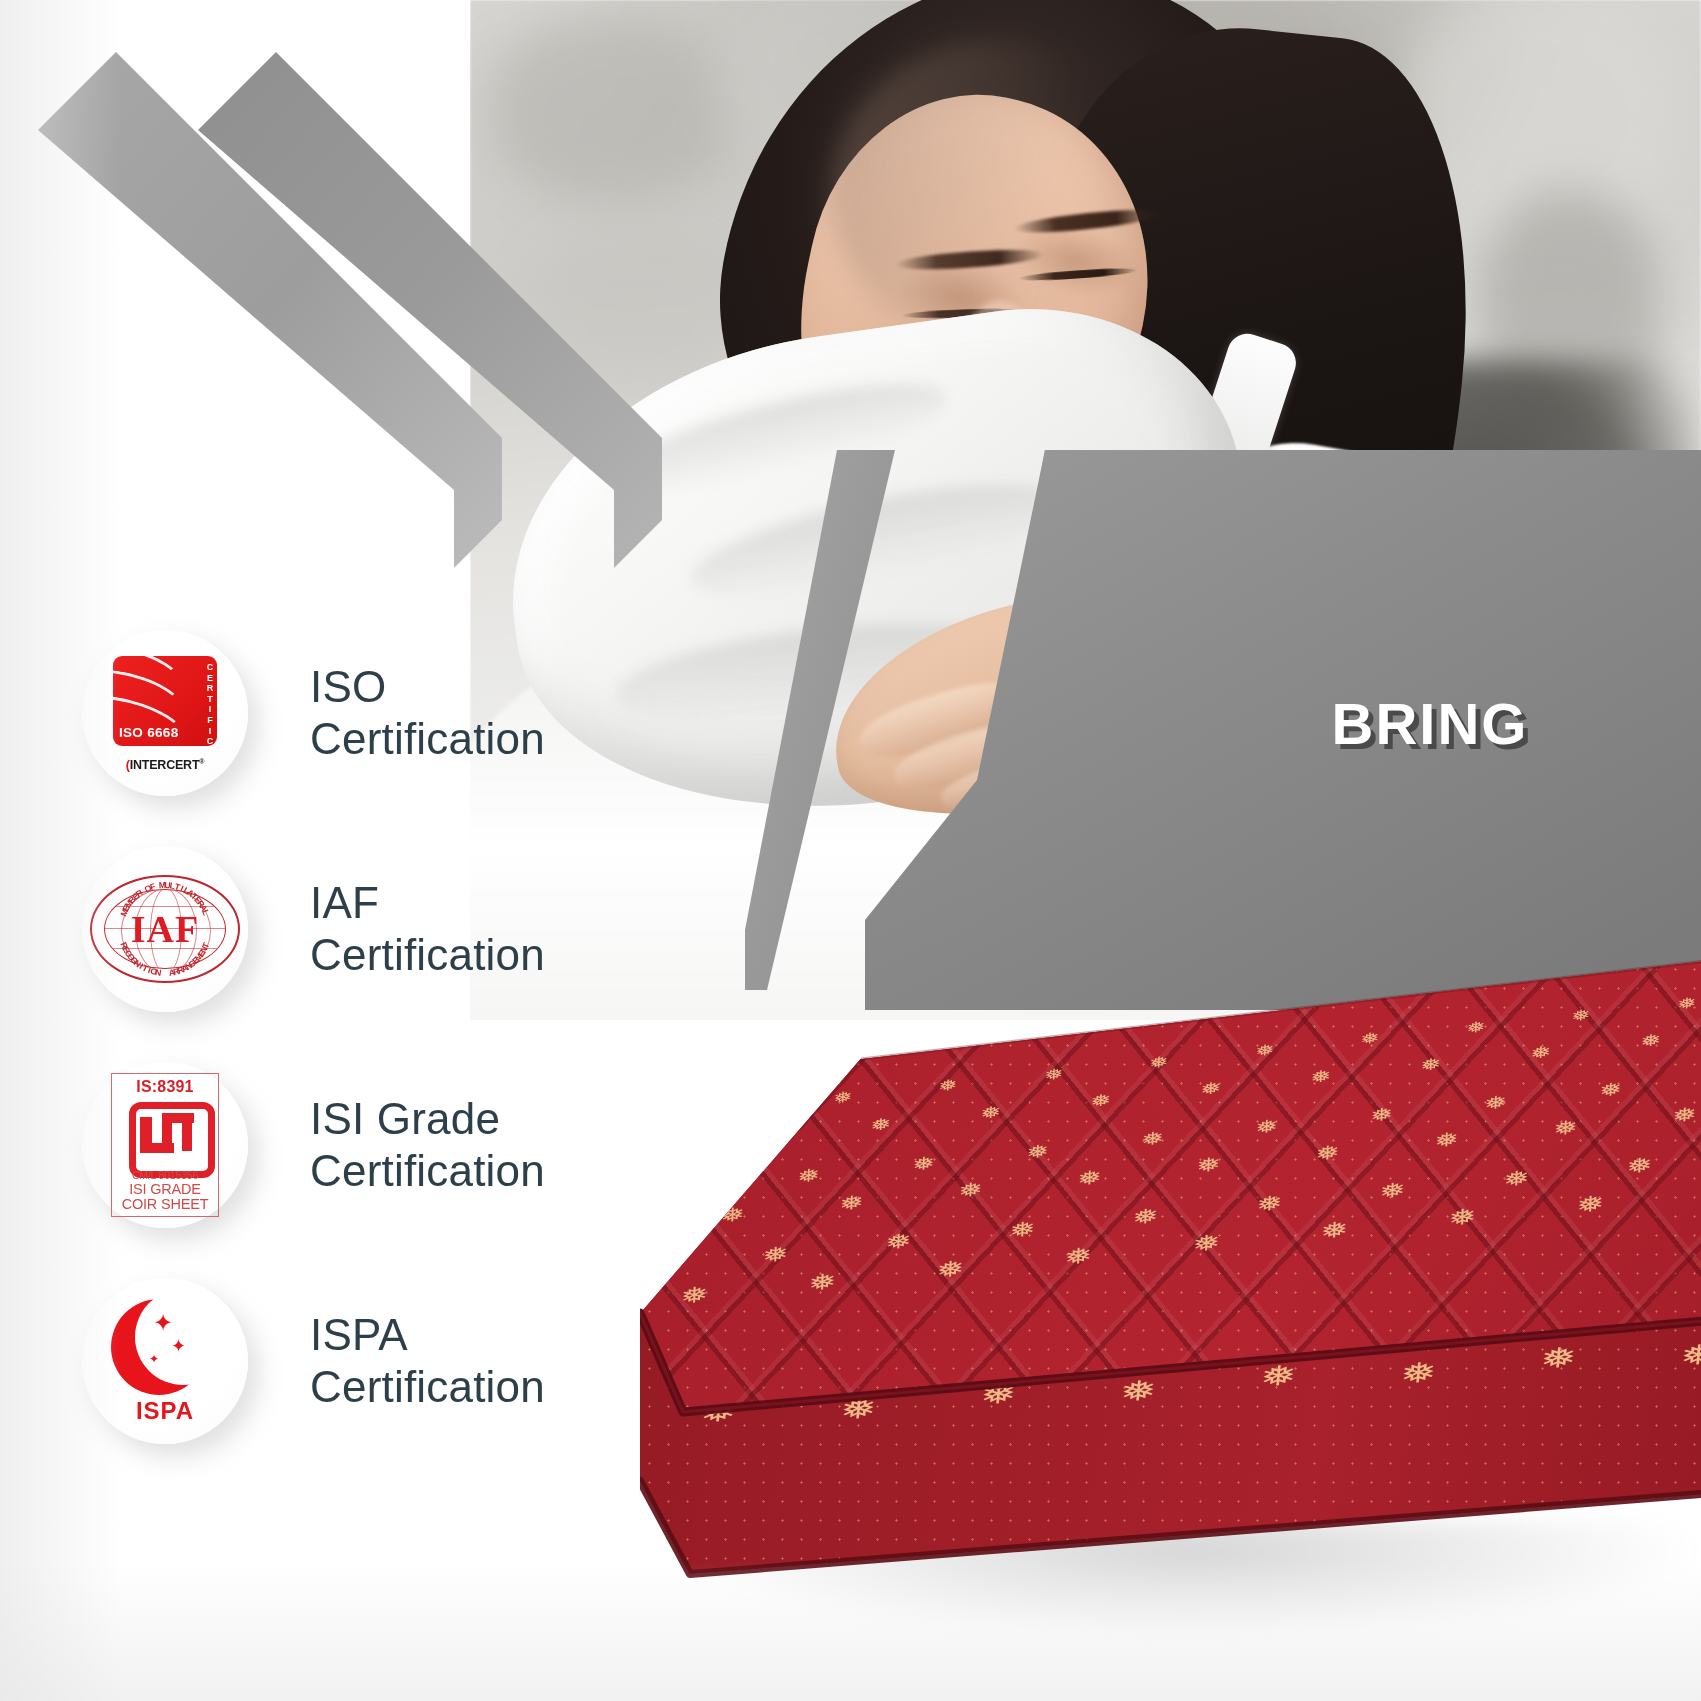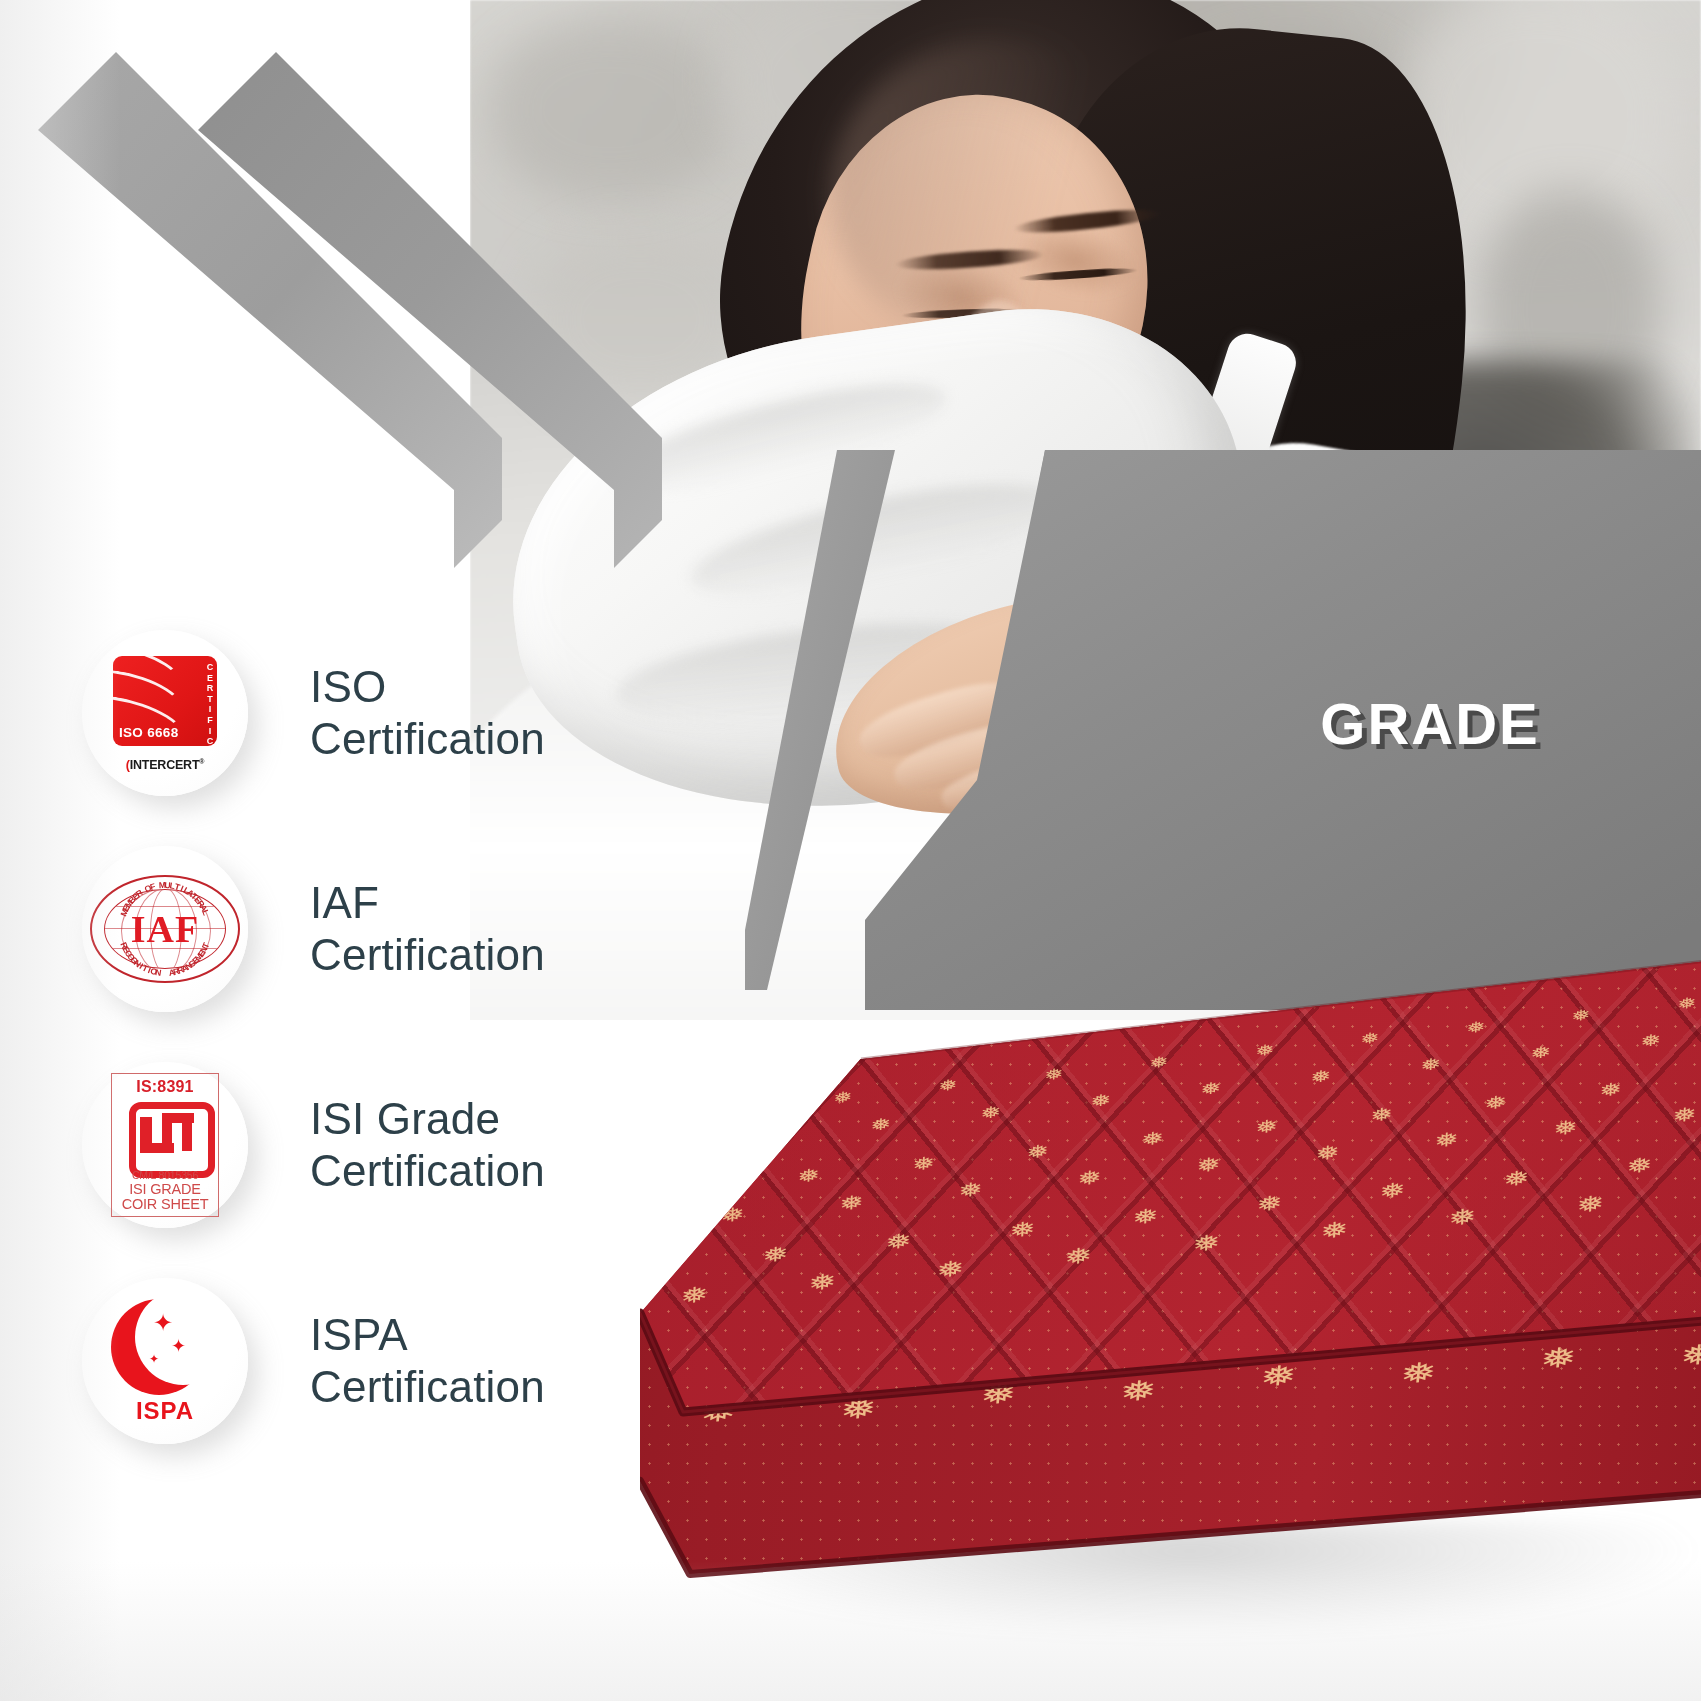--- a/index.html
+++ b/index.html
@@ -469,21 +469,21 @@
       </linearGradient>
     </defs>
 
     <polygon points="92,0 150,0 22,540 0,540 0,480" fill="url(#stripeGrad)"></polygon>
 
     <polygon points="300,0 960,0 960,560 120,560 120,470 232,330 232,330" fill="url(#panelGrad)"></polygon>
     <polygon points="300,0 960,0 960,560 130,560 238,420 238,336" fill="url(#panelGrad)"></polygon>
   </svg>
 
   <div class="headline">
-    <div class="hl-1">GRADE</div>
+    <div class="hl-1">BRING</div>
   </div>
 
   <div class="mat-shadow"></div>
   <div class="mattress">
     <div class="mat-top">
       <div class="mat-top-inner"></div>
       <div class="dots"></div>
       <div class="quilt">
         <div class="quilt-a" style="background-image:repeating-linear-gradient(62deg, rgba(0,0,0,0) 0px, rgba(0,0,0,0) 64px, rgba(110,16,26,.55) 64px, rgba(110,16,26,.55) 69px, rgba(215,120,125,.16) 69px, rgba(215,120,125,.16) 74px);"></div>
         <div class="quilt-b" style="background-image:repeating-linear-gradient(-36deg, rgba(0,0,0,0) 0px, rgba(0,0,0,0) 64px, rgba(110,16,26,.5) 64px, rgba(110,16,26,.5) 69px, rgba(215,120,125,.14) 69px, rgba(215,120,125,.14) 74px);"></div>

